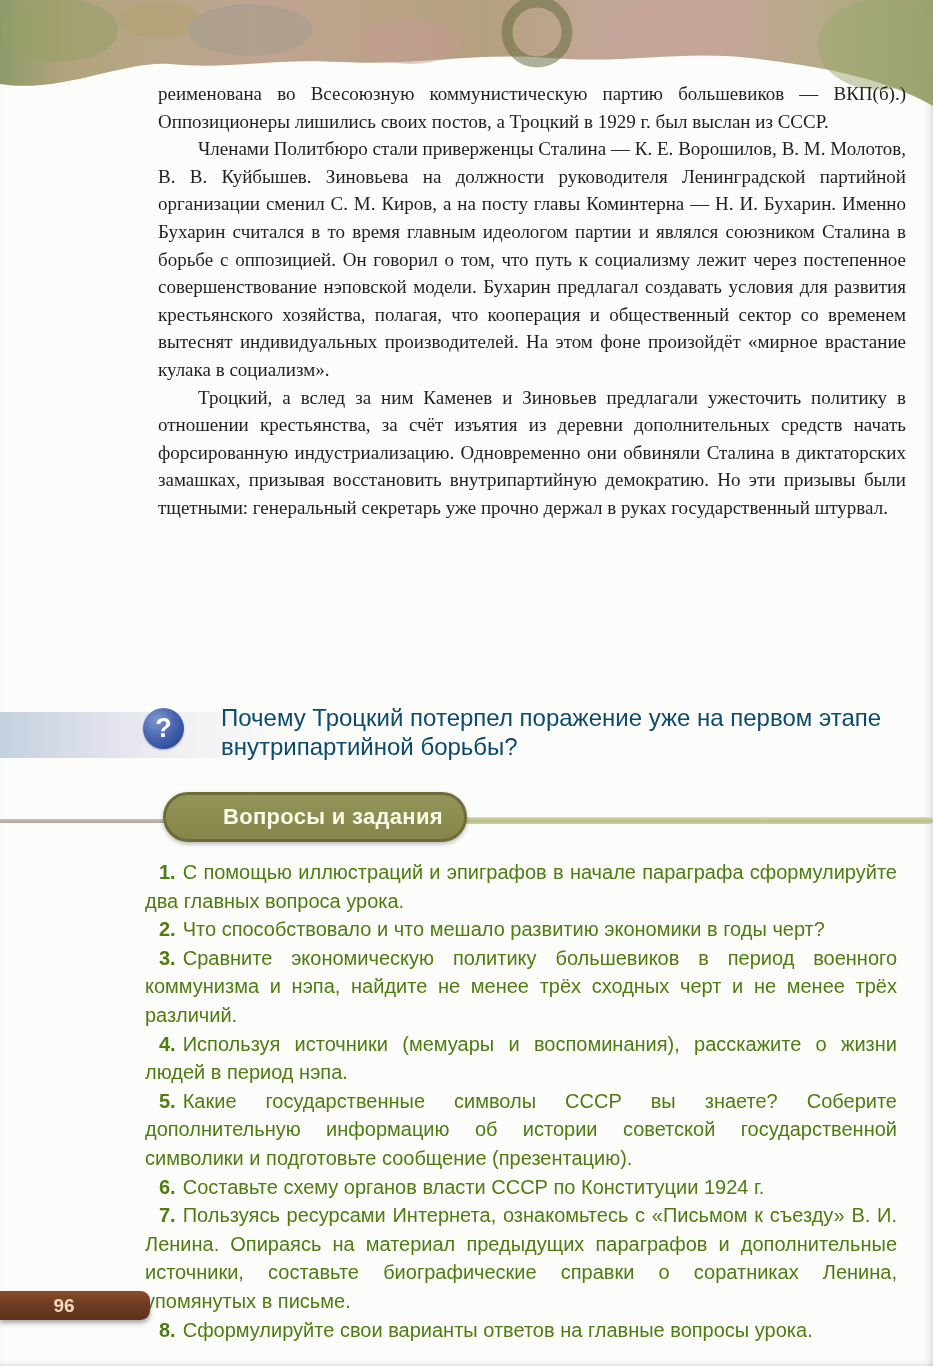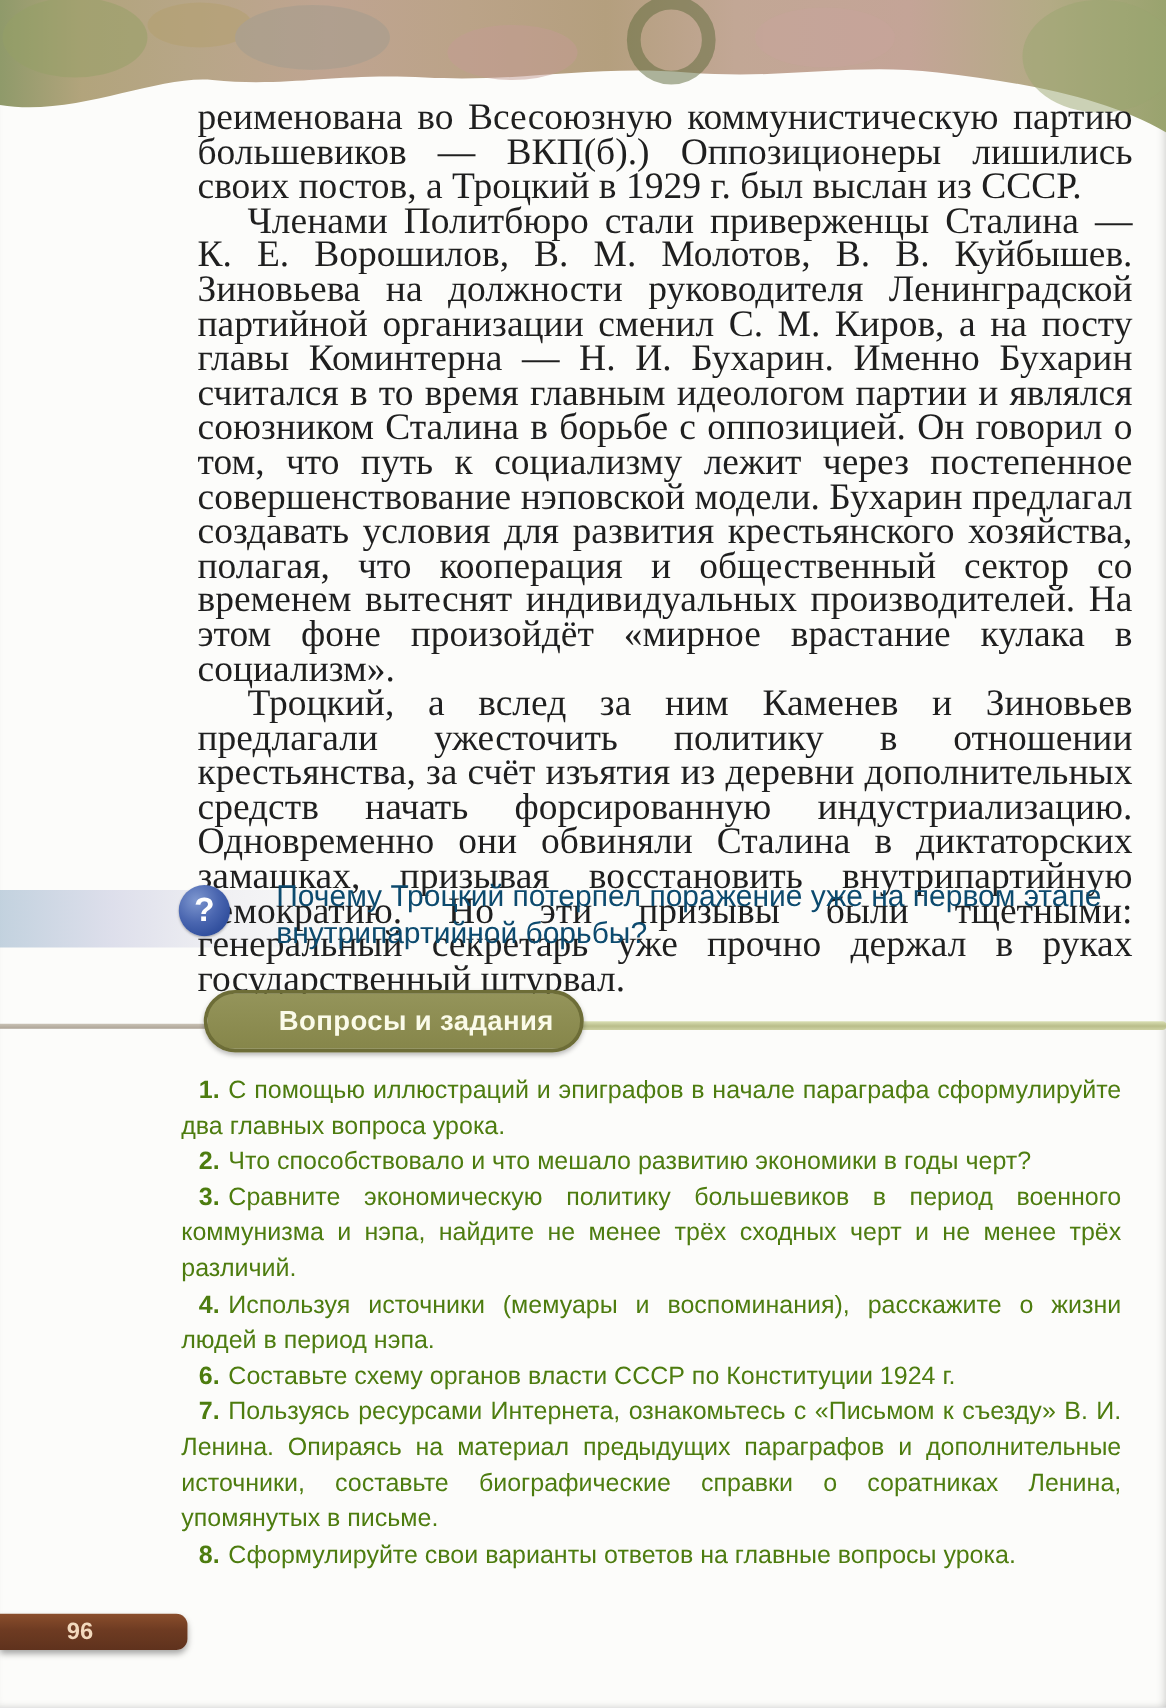--- a/index.html
+++ b/index.html
@@ -23,21 +23,21 @@
       rgba(170,192,211,0.70) 0%,
       rgba(188,191,219,0.48) 30%,
       rgba(205,205,222,0.25) 60%,
       rgba(255,255,255,0) 100%);
     border-radius:0 10px 10px 0;
   }
 
   
   .body-text {
     position:absolute; left:158px; top:80px; width:748px;
-    font-size:30px; line-height:27.6px; color:#1f1f1f;
+    font-size:19px; line-height:27.6px; color:#1f1f1f;
     text-align:justify;
   }
   .para { margin:0; }
   .para.indent { text-indent:40px; }
 
   
   .question { position:absolute; left:143px; top:703px; width:748px; }
   .q-icon {
     position:absolute; left:0; top:5px; width:41px; height:41px; border-radius:50%;
     background:radial-gradient(circle at 34% 30%, #7e97cf 0%, #4a66b0 45%, #33519f 72%, #2a4590 100%);
@@ -146,20 +146,21 @@
   <div class="rule-right"></div>
   <div class="pill">
     <span>Вопросы и задания</span>
   </div>
 
   <div class="tasks">
     <p class="task"><b class="tnum">1.</b><span>С помощью иллюстраций и эпиграфов в начале параграфа сформулируйте два главных вопроса урока.</span></p>
     <p class="task"><b class="tnum">2.</b><span>Что способствовало и что мешало развитию экономики в годы черт?</span></p>
     <p class="task"><b class="tnum">3.</b><span>Сравните экономическую политику большевиков в период военного коммунизма и нэпа, найдите не менее трёх сходных черт и не менее трёх различий.</span></p>
     <p class="task"><b class="tnum">4.</b><span>Используя источники (мемуары и воспоминания), расскажите о жизни людей в период нэпа.</span></p>
+    <p class="task"><b class="tnum">5.</b><span>Какие государственные символы СССР вы знаете? Соберите дополнительную информацию об истории советской государственной символики и подготовьте сообщение (презентацию).</span></p>
     <p class="task"><b class="tnum">6.</b><span>Составьте схему органов власти СССР по Конституции 1924 г.</span></p>
     <p class="task"><b class="tnum">7.</b><span>Пользуясь ресурсами Интернета, ознакомьтесь с «Письмом к съезду» В. И. Ленина. Опираясь на материал предыдущих параграфов и дополнительные источники, составьте биографические справки о соратниках Ленина, упомянутых в письме.</span></p>
     <p class="task"><b class="tnum">8.</b><span>Сформулируйте свои варианты ответов на главные вопросы урока.</span></p>
   </div>
 
   <div class="page-bar">
     <span>96</span>
   </div>
 
 </div>

